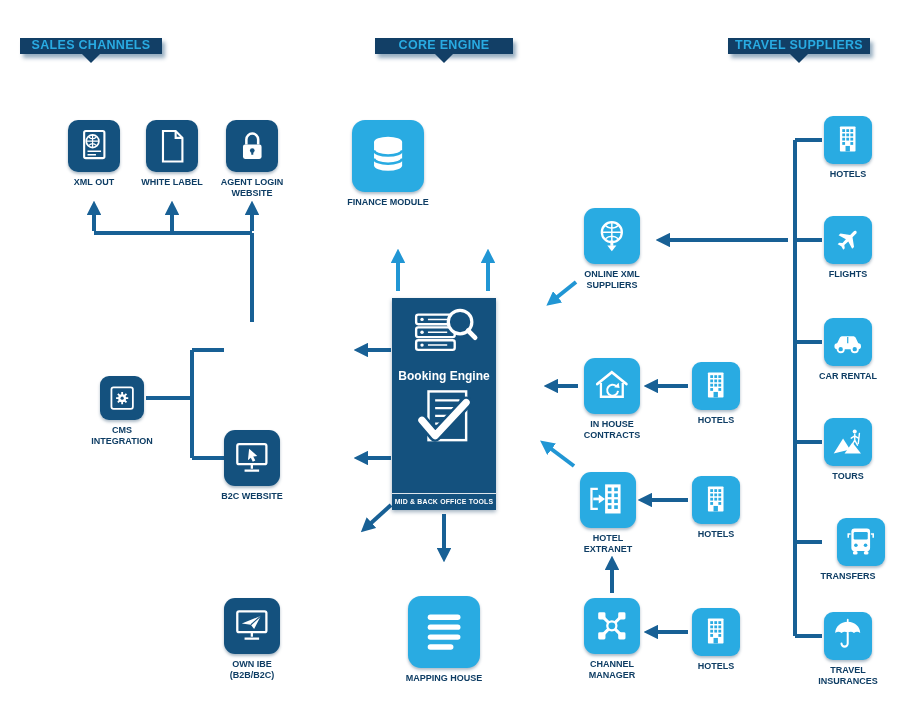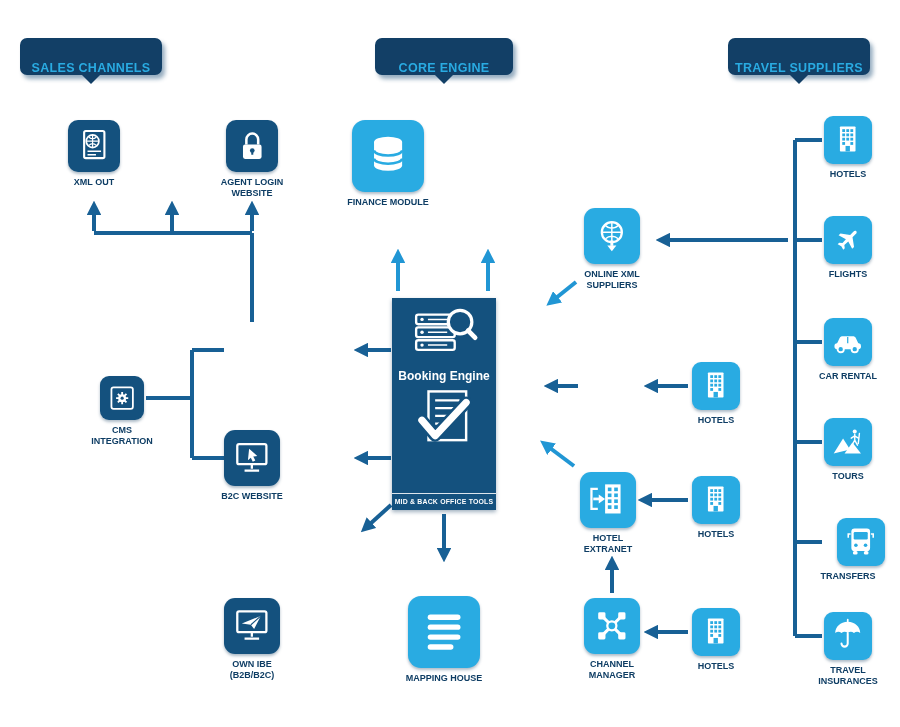--- a/index.html
+++ b/index.html
@@ -3,24 +3,24 @@
 <meta charset="utf-8">
 <style>
   html,body { margin:0; padding:0; background:#fff; }
   .stage {
     position:relative; width:900px; height:727px; background:#fff;
     font-family:"Liberation Sans", sans-serif; overflow:hidden;
   }
   .connectors { position:absolute; left:0; top:0; z-index:1; }
 
   .banner {
-    position:absolute; height:37px; background:#123f66; color:#29abe2;
-    display:flex; align-items:flex-end; justify-content:center;
+    position:absolute; height:16px; background:#123f66; color:#29abe2;
+    display:flex; align-items:flex-start; justify-content:center;
     font-size:12.5px; font-weight:bold; letter-spacing:.3px;
-    border-radius:7px; box-shadow:3px 4px 4px rgba(23,74,115,.45); z-index:2;
+    border-radius:0; box-shadow:3px 4px 4px rgba(23,74,115,.45); z-index:2;
   }
   .banner .notch {
     position:absolute; top:100%; left:50%; margin-left:-9px; width:0; height:0;
     border:9px solid transparent; border-top-color:#123f66; border-bottom-width:0;
   }
 
   .node { position:absolute; display:flex; flex-direction:column; align-items:center; z-index:2; }
   .tile { display:flex; align-items:center; justify-content:center; box-shadow:0 2px 3px rgba(20,60,95,.35); }
   .tile.navy { background:#14517e; }
   .tile.blue { background:#29abe2; }
@@ -125,20 +125,29 @@
       <svg viewBox="0 0 48 48">
         <rect x="12" y="6" width="24" height="32" rx="2" fill="none" stroke="#fff" stroke-width="2.5"></rect>
         <circle cx="22" cy="18" r="7.5" fill="none" stroke="#fff" stroke-width="2"></circle>
         <path d="M14.5,18 h15 M22,10.5 v15 M17.5,13 c2.8,2.6 6.2,2.6 9,0 M17.5,23 c2.8,-2.6 6.2,-2.6 9,0" stroke="#fff" stroke-width="1.4" fill="none"></path>
         <path d="M16,30 h16 M16,34 h10" stroke="#fff" stroke-width="1.8"></path>
       </svg>
     </div>
     <div class="node-label">XML OUT</div>
   </div>
 
+  <div class="node" style="left:135px; top:120px;">
+    <div class="tile navy s52">
+      <svg viewBox="0 0 48 48">
+        <path d="M13,6 h15 l8,8 v28 h-23 z" fill="none" stroke="#fff" stroke-width="2.5"></path>
+        <path d="M28,6 v8 h8" fill="none" stroke="#fff" stroke-width="2.5"></path>
+      </svg>
+    </div>
+    <div class="node-label">WHITE LABEL</div>
+  </div>
 
   <div class="node" style="left:215px; top:120px;">
     <div class="tile navy s52">
       <svg viewBox="0 0 48 48">
         <path d="M17,22 v-6 a7,7 0 0 1 14,0 v6" fill="none" stroke="#fff" stroke-width="3"></path>
         <rect x="13" y="22" width="22" height="17" rx="2.5" fill="#fff"></rect>
         <circle cx="24" cy="29" r="2.8" fill="#14517e"></circle>
         <rect x="22.8" y="29" width="2.4" height="5" fill="#14517e"></rect>
       </svg>
     </div>
@@ -238,20 +247,31 @@
       <svg viewBox="0 0 48 48">
         <circle cx="24" cy="20" r="11" fill="none" stroke="#fff" stroke-width="2.5"></circle>
         <path d="M13.5,20 h21 M24,9.5 v21 M17,12.8 c4,3.8 10,3.8 14,0 M17,27.2 c4,-3.8 10,-3.8 14,0" stroke="#fff" stroke-width="1.6" fill="none"></path>
         <path d="M24,29 v6" stroke="#fff" stroke-width="3.2"></path>
         <path d="M24,41 l-5,-6.5 h10 z" fill="#fff"></path>
       </svg>
     </div>
     <div class="node-label">ONLINE XML SUPPLIERS</div>
   </div>
 
+  <div class="node" style="left:575px; top:358px;">
+    <div class="tile blue s56">
+      <svg viewBox="0 0 48 48">
+        <path d="M8,22 L24,9 L40,22" fill="none" stroke="#fff" stroke-width="3" stroke-linecap="round"></path>
+        <path d="M12,21 v15 h24 v-15" fill="none" stroke="#fff" stroke-width="2.5"></path>
+        <path d="M29,24.5 a6,6 0 1 0 1.8,5" fill="none" stroke="#fff" stroke-width="2.2"></path>
+        <path d="M31.5,20.5 l1,6 l-6,-1 z" fill="#fff"></path>
+      </svg>
+    </div>
+    <div class="node-label">IN HOUSE CONTRACTS</div>
+  </div>
 
   <div class="node" style="left:571px; top:472px;">
     <div class="tile blue s56">
       <svg viewBox="0 0 48 48">
         <rect x="21" y="7" width="17" height="32" fill="#fff"></rect>
         <g fill="#29abe2">
           <rect x="24" y="10.5" width="4" height="4"></rect>
             <rect x="31" y="10.5" width="4" height="4"></rect>
           <rect x="24" y="17" width="4" height="4"></rect>
             <rect x="31" y="17" width="4" height="4"></rect>

